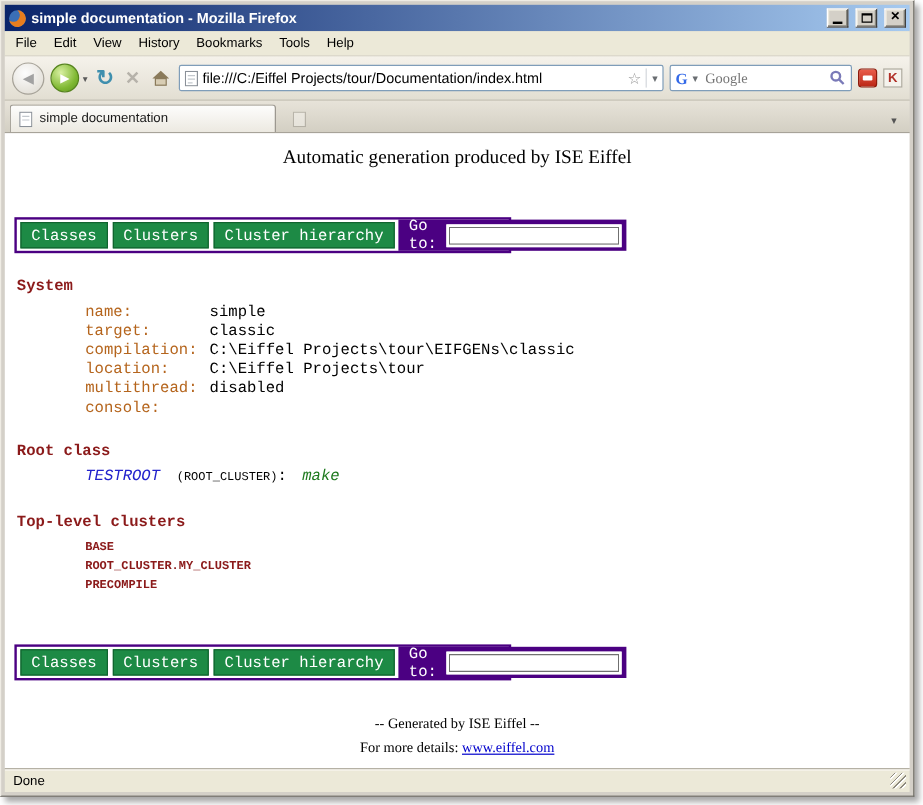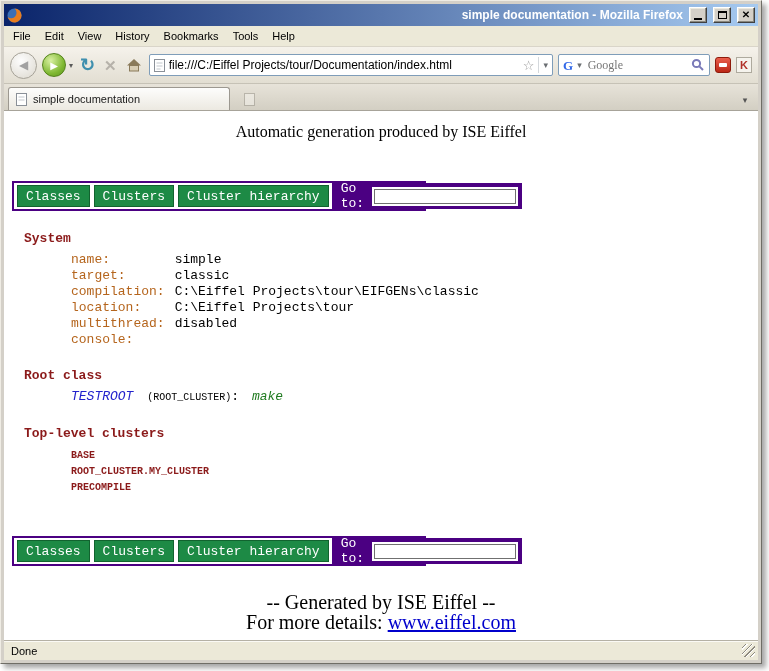--- a/index.html
+++ b/index.html
@@ -5,21 +5,21 @@
   html,body{margin:0;padding:0;width:769px;height:671px;background:#fff;overflow:hidden;
             font-family:"Liberation Sans",sans-serif;-webkit-font-smoothing:antialiased;}
   *{box-sizing:border-box;}
   .window{position:absolute;top:0;left:0;width:762px;height:664px;background:#D4D0C8;
           border:1px solid;border-color:#efece4 #6f6d66 #6f6d66 #efece4;padding:3px;
           box-shadow:4px 4px 5px rgba(0,0,0,.35);display:flex;flex-direction:column;}
 
   
   .titlebar{flex:0 0 22px;background:linear-gradient(to right,#0A246A,#A6CAF0);
             display:flex;align-items:center;padding:0 3px;gap:4px;}
-  .titlebar .title{color:#fff;font-weight:bold;font-size:12px;flex:1;white-space:nowrap;overflow:hidden;text-align:right;}
+  .titlebar .title{color:#fff;font-weight:bold;font-size:12px;flex:1;white-space:nowrap;overflow:hidden;}
   .win-btn{width:18px;height:16px;margin-left:2px;background:#D4D0C8;border:1px solid;
            border-color:#fff #404040 #404040 #fff;box-shadow:inset -1px -1px 0 #8a887e,inset 1px 1px 0 #ece9dd;
            display:flex;align-items:center;justify-content:center;cursor:default;}
   .min-glyph{width:8px;height:2px;background:#000;margin-top:8px;}
   .max-glyph{width:9px;height:8px;border:1px solid #000;border-top-width:2px;}
   .close-glyph{font-size:10px;font-weight:bold;line-height:1;color:#000;}
 
   
   .menubar{flex:0 0 21px;background:#ECE9D8;display:flex;align-items:center;padding:0 2px;
            font-size:11px;color:#000;border-bottom:1px solid #d9d5c9;}
@@ -74,32 +74,32 @@
   .navbar{display:flex;align-items:stretch;margin:40px 0 0 8px;width:414px;height:30px;
           border:2px solid #4B0082;background:#fff;}
   .nav-btn{font-family:"Liberation Mono",monospace;font-size:13px;color:#fff;background:#1d8a45;
            border:1px solid #11632f;margin:2px 1px 2px 3px;padding:0 8px;display:flex;
            align-items:center;cursor:pointer;white-space:nowrap;}
   .goto-area{flex:1;background:#4B0082;margin-left:2px;display:flex;align-items:center;
              gap:8px;padding:0 4px 0 9px;color:#fff;font-size:13px;}
   .goto-input{width:146px;height:19px;background:#fff;border:2px solid #fff;
               box-shadow:inset 0 0 0 1px #707070;outline:none;
               font:13px "Liberation Mono",monospace;padding:0 3px;}
-  .section-heading{font-weight:bold;color:#8B1A1A;margin:20px 0 0 20px;font-size:13px;}
+  .section-heading{font-weight:bold;color:#8B1A1A;margin:20px 0 0 10px;font-size:13px;}
   .sys-table{margin:6px 0 0 67px;border-collapse:collapse;}
   .sys-table td{font-size:13px;line-height:16px;padding:0;vertical-align:top;white-space:pre;}
   .sys-label{color:#B5651D;padding-right:10px !important;}
   .root-line{margin:5px 0 0 67px;line-height:17px;}
   .class-link{color:#2222CC;font-style:italic;cursor:pointer;}
   .cluster-ref{font-size:10px;color:#000;margin-left:6px;}
   .feature-link{color:#1F7A1F;font-style:italic;margin-left:5px;cursor:pointer;}
   .cluster-list{margin:7px 0 0 67px;}
   .cluster-item{font-size:10px;font-weight:bold;color:#8B1A1A;line-height:16px;cursor:pointer;}
   .footer{margin-top:26px;text-align:center;font-family:"Liberation Serif",serif;
-          font-size:20px;line-height:20px;}
+          font-size:12px;line-height:20px;}
   .link{color:#0000CC;text-decoration:underline;cursor:pointer;}
 
   
   .statusbar{flex:0 0 20px;background:#ECE9D8;border-top:1px solid #b5b1a5;
              box-shadow:inset 0 1px 0 #fbfaf5;display:flex;align-items:center;
              font-size:11px;padding:0 7px;position:relative;}
   .resize-grip{position:absolute;right:3px;bottom:3px;width:13px;height:13px;
                background:repeating-linear-gradient(-45deg,transparent 0 2px,#fff 2px 3px,#8e8a7e 3px 4px);}
 </style>
 </head>

